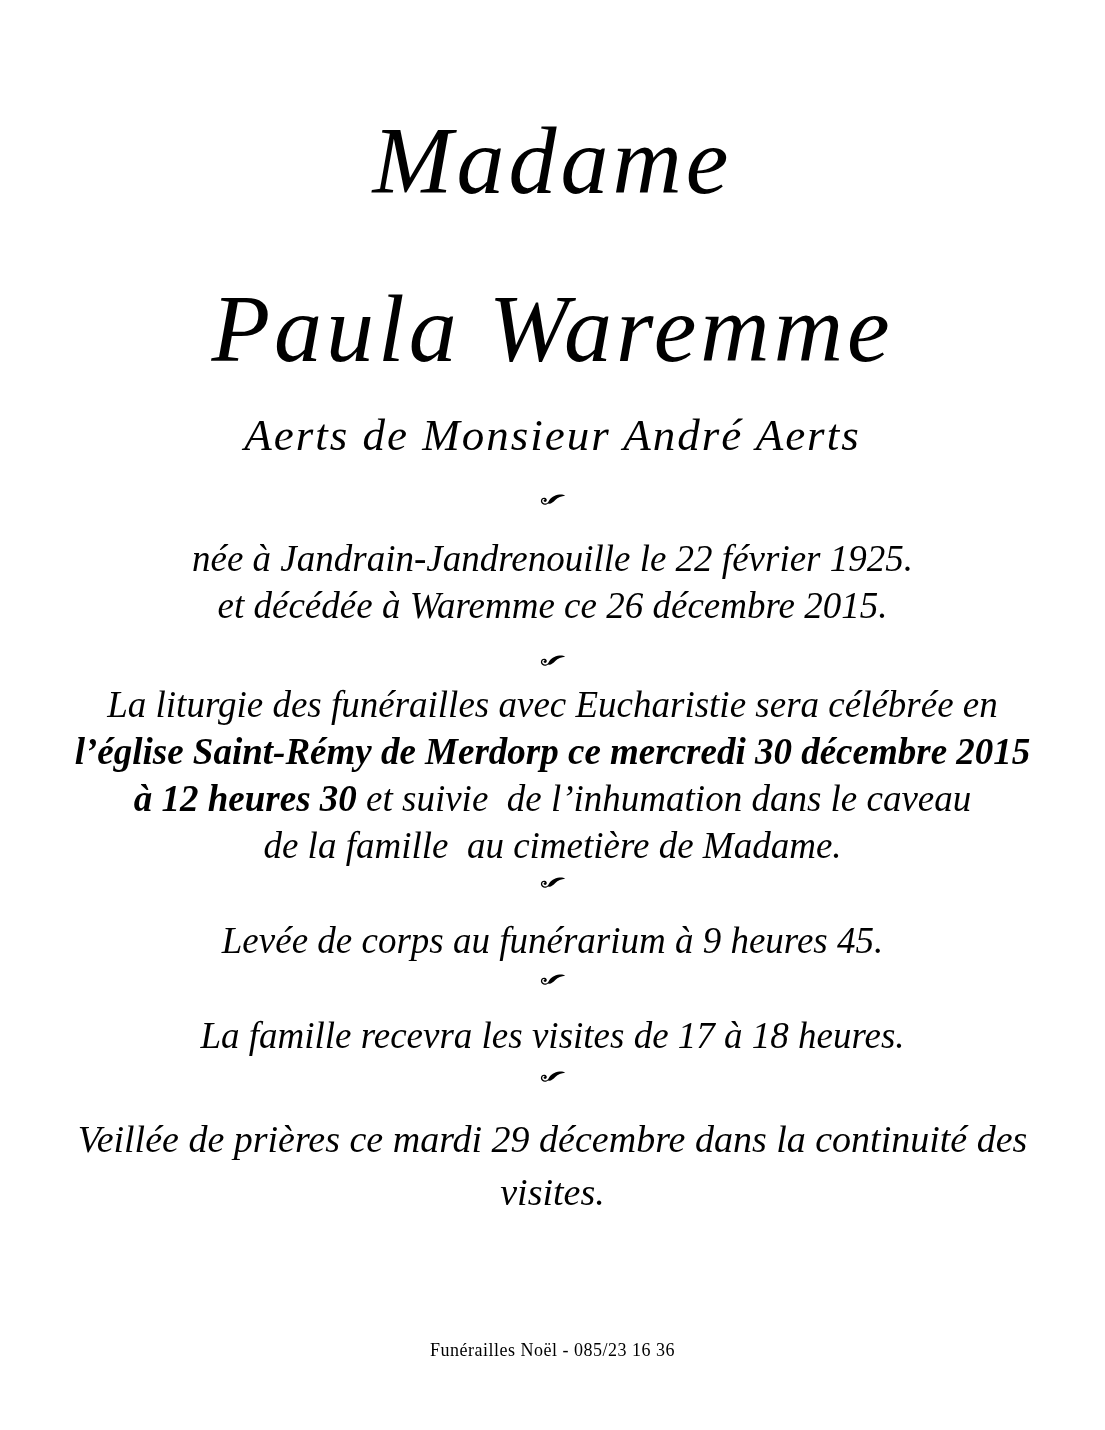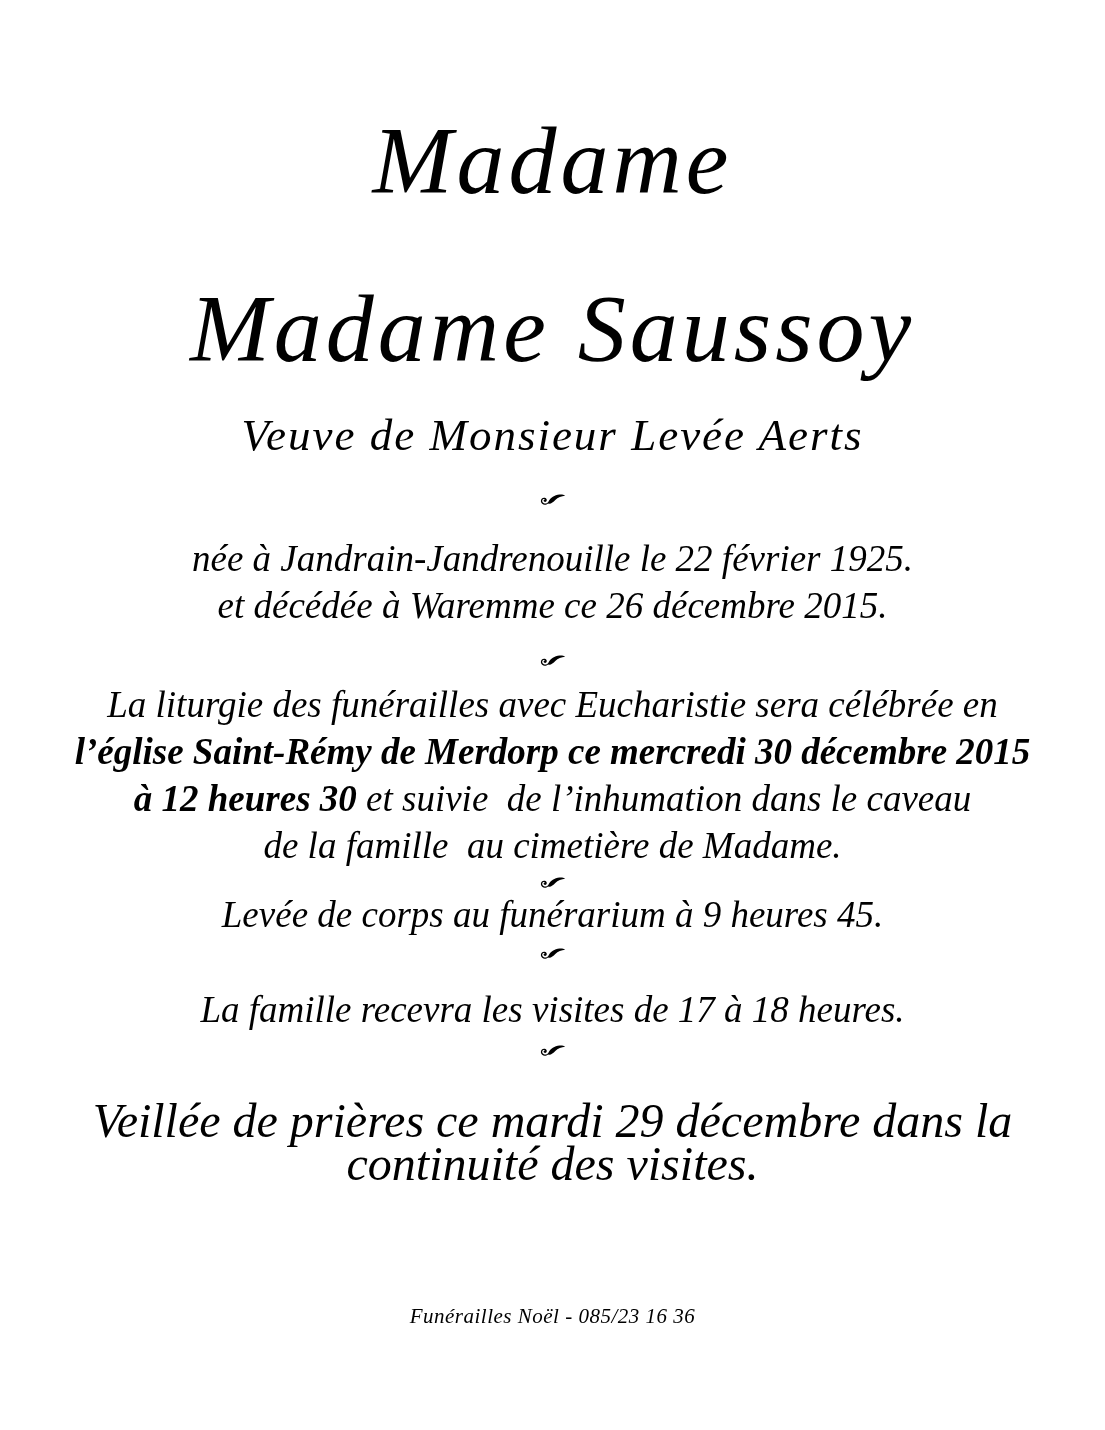--- a/index.html
+++ b/index.html
@@ -55,48 +55,47 @@
   }
   .orn svg { display: block; }
   .title-madame   { margin-top: 0; }
   .name-paula     { margin-top: 38px; }
   .subtitle-veuve { margin-top: 12px; }
   .orn-1 { margin-top: 26px; }
   .birth-block { margin-top: 27px; }
   .orn-2 { margin-top: 24px; }
   .liturgy-block { margin-top: 12px; }
   .orn-3 { margin-top: 6px; }
-  .levee-line { }
+  .levee-line { margin-top: 26px; }
   .orn-4 { margin-top: 8px; }
   .visits-line { margin-top: 24px; }
   .orn-5 { margin-top: 10px; }
   .vigil-line {
-    margin-top: 40px;
+    margin-top: 28px;
     max-width: 965px;
-    font-size: 48px;
-    line-height: 43px;
+    font-size: 38px;
+    line-height: 53px;
   }
   .footer-line {
     margin-top: 118px;
-    font-style: italic;
-    font-size: 21px;
+    font-size: 18px;
     line-height: 26px;
     letter-spacing: 0.5px;
   }
 </style>
 </head>
 <body>
 
 <div class="page">
 
   <div class="script-xl title-madame">Madame</div>
 
-  <div class="script-xl name-paula">Madame Saussoy</div>
+  <div class="script-xl name-paula">Paula Waremme</div>
 
-  <div class="script-md subtitle-veuve">Veuve de Monsieur Levée Aerts</div>
+  <div class="script-md subtitle-veuve">Aerts de Monsieur André Aerts</div>
 
   <div class="orn orn-1">
     <svg width="27" height="16" viewBox="0 0 27 16" aria-hidden="true">
       <path fill="#000000" d="M9.1,11.4 C6.3,13.9 2.3,12.6 1.9,9.6 C1.6,7.1 3.6,5.3 5.9,5.8 C7.6,6.2 8.4,8.0 7.4,9.3 C6.5,10.4 4.8,10.1 4.6,8.8 C4.5,8.0 5.3,7.4 6.1,7.9 C5.8,7.0 4.5,6.8 3.7,7.6 C2.7,8.6 3.2,10.6 4.9,11.3 C6.8,12.1 8.8,10.9 9.7,9.2 C11.4,5.9 15.5,3.0 20.5,2.6 C23.0,2.4 24.9,2.9 26.2,3.7 C22.5,3.9 18.8,5.4 16.3,7.9 C14.0,10.2 11.5,12.4 9.1,11.4 Z"></path>
     </svg>
   </div>
 
   <div class="block birth-block">
     <div class="line">née à Jandrain-Jandrenouille le 22 février 1925.</div>
     <div class="line">et décédée à Waremme ce 26 décembre 2015.</div>

